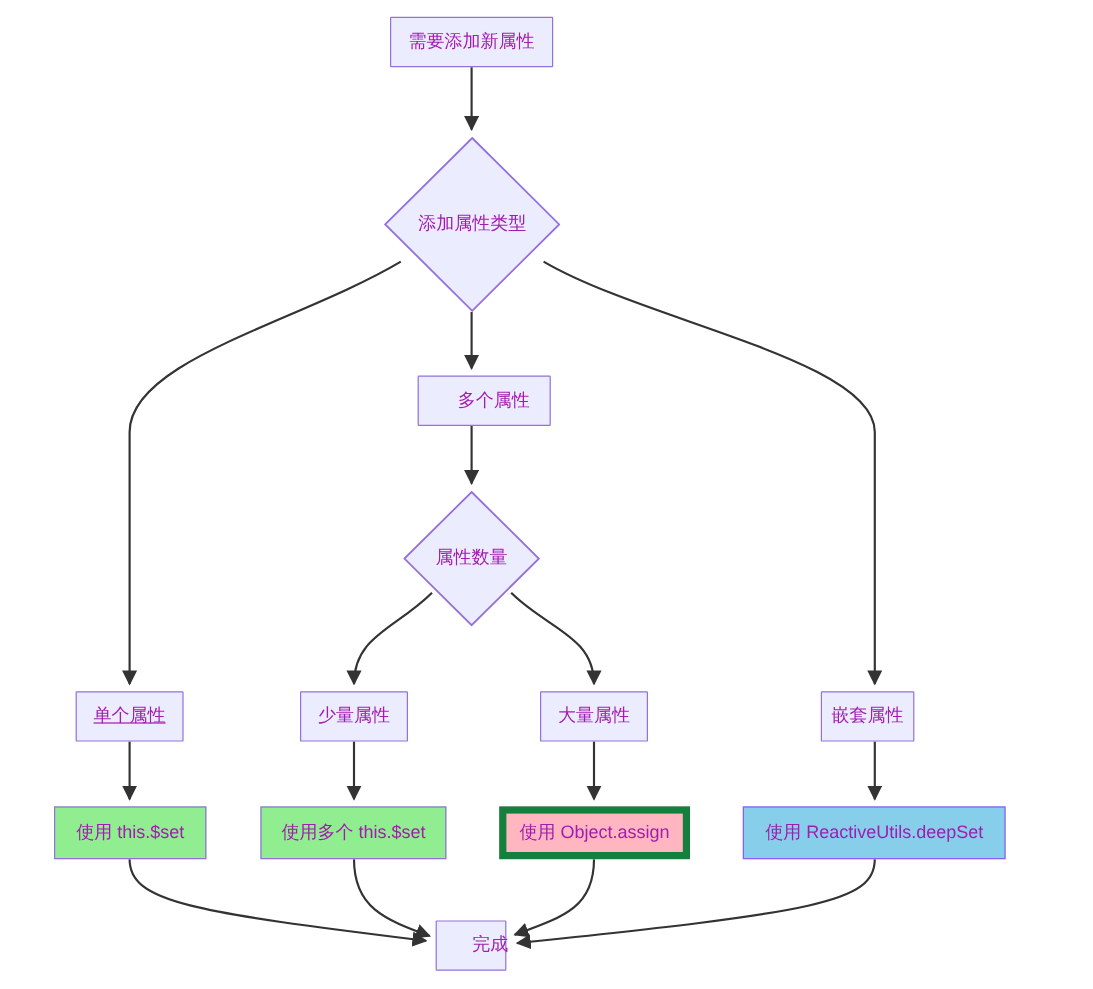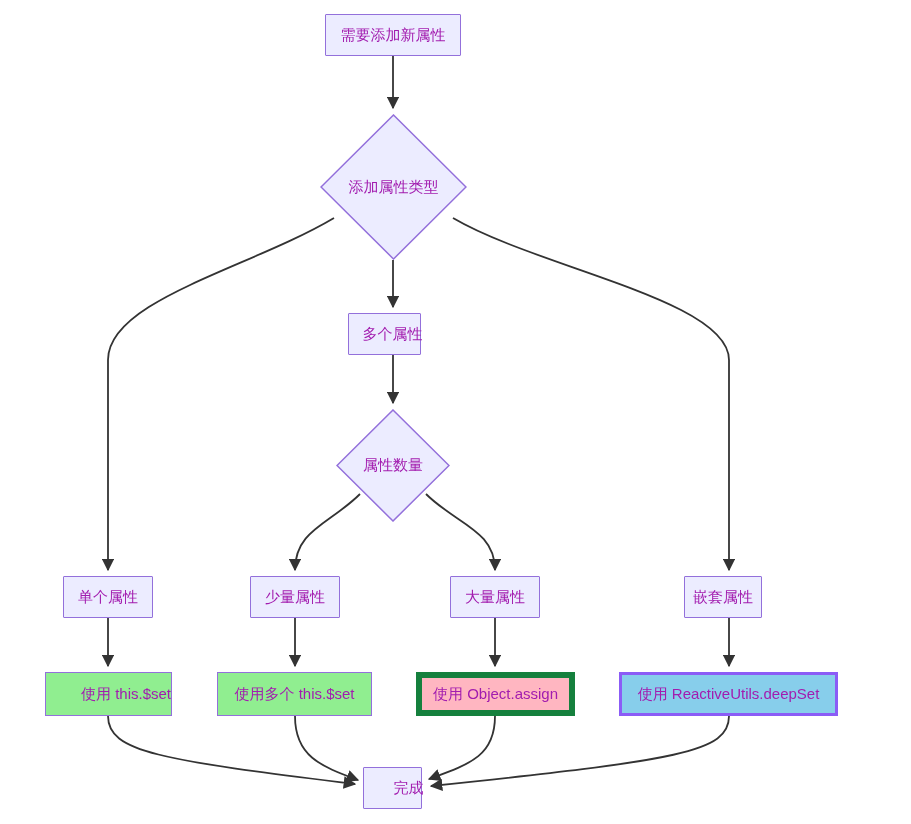--- a/index.html
+++ b/index.html
@@ -45,21 +45,21 @@
   }
   .node-green {
     border: 1px solid #9370DB;
     background: #90EE90;
   }
   .node-pink {
     border: 6px solid #15803d;
     background: #FFB6C1;
   }
   .node-blue {
-    border: 3px solid #8b5cf6;
+    border: 1px solid #8b5cf6;
     background: #87CEEB;
     text-align: center;
   }
   .node-diamond {
     background: transparent;
     border: none;
   }
   .diamond-shape {
     position: absolute;
     left: 0;
@@ -107,48 +107,48 @@
     <span>需要添加新属性</span>
   </div>
 
   <div class="node node-diamond" style="left:320px; top:114px; width:147px; height:146px;">
     <svg class="diamond-shape" viewBox="0 0 147 146" preserveAspectRatio="none">
       <polygon points="73.5,1 146,73 73.5,145 1,73" fill="#ECECFF" stroke="#9370DB" stroke-width="1.5"></polygon>
     </svg>
     <span class="diamond-label">添加属性类型</span>
   </div>
 
-  <div class="node node-rect" style="left:348px; top:313px; width:73px; height:42px;padding-left:16px;">
+  <div class="node node-rect" style="left:348px; top:313px; width:111px; height:42px;padding-left:16px;">
     <span>多个属性</span>
   </div>
 
   <div class="node node-diamond" style="left:336px; top:409px; width:114px; height:113px;">
     <svg class="diamond-shape" viewBox="0 0 114 113" preserveAspectRatio="none">
       <polygon points="57,1 113,56.5 57,112 1,56.5" fill="#ECECFF" stroke="#9370DB" stroke-width="1.5"></polygon>
     </svg>
     <span class="diamond-label">属性数量</span>
   </div>
 
-  <div class="node node-rect" style="left:63px; top:576px; width:90px; height:42px;">
+  <div class="node node-rect" style="left:63px; top:576px; width:90px; height:42px;text-decoration:underline;">
     <span>单个属性</span>
   </div>
 
   <div class="node node-rect" style="left:250px; top:576px; width:90px; height:42px;">
     <span>少量属性</span>
   </div>
 
   <div class="node node-rect" style="left:450px; top:576px; width:90px; height:42px;">
     <span>大量属性</span>
   </div>
 
   <div class="node node-rect" style="left:684px; top:576px; width:78px; height:42px;">
     <span>嵌套属性</span>
   </div>
 
-  <div class="node node-green" style="left:45px; top:672px; width:127px; height:44px;justify-content:flex-end;">
+  <div class="node node-green" style="left:45px; top:672px; width:127px; height:44px;">
     <span>使用 this.$set</span>
   </div>
 
   <div class="node node-green" style="left:217px; top:672px; width:155px; height:44px;">
     <span>使用多个 this.$set</span>
   </div>
 
   <div class="node node-pink" style="left:416px; top:672px; width:159px; height:44px;">
     <span>使用 Object.assign</span>
   </div>

